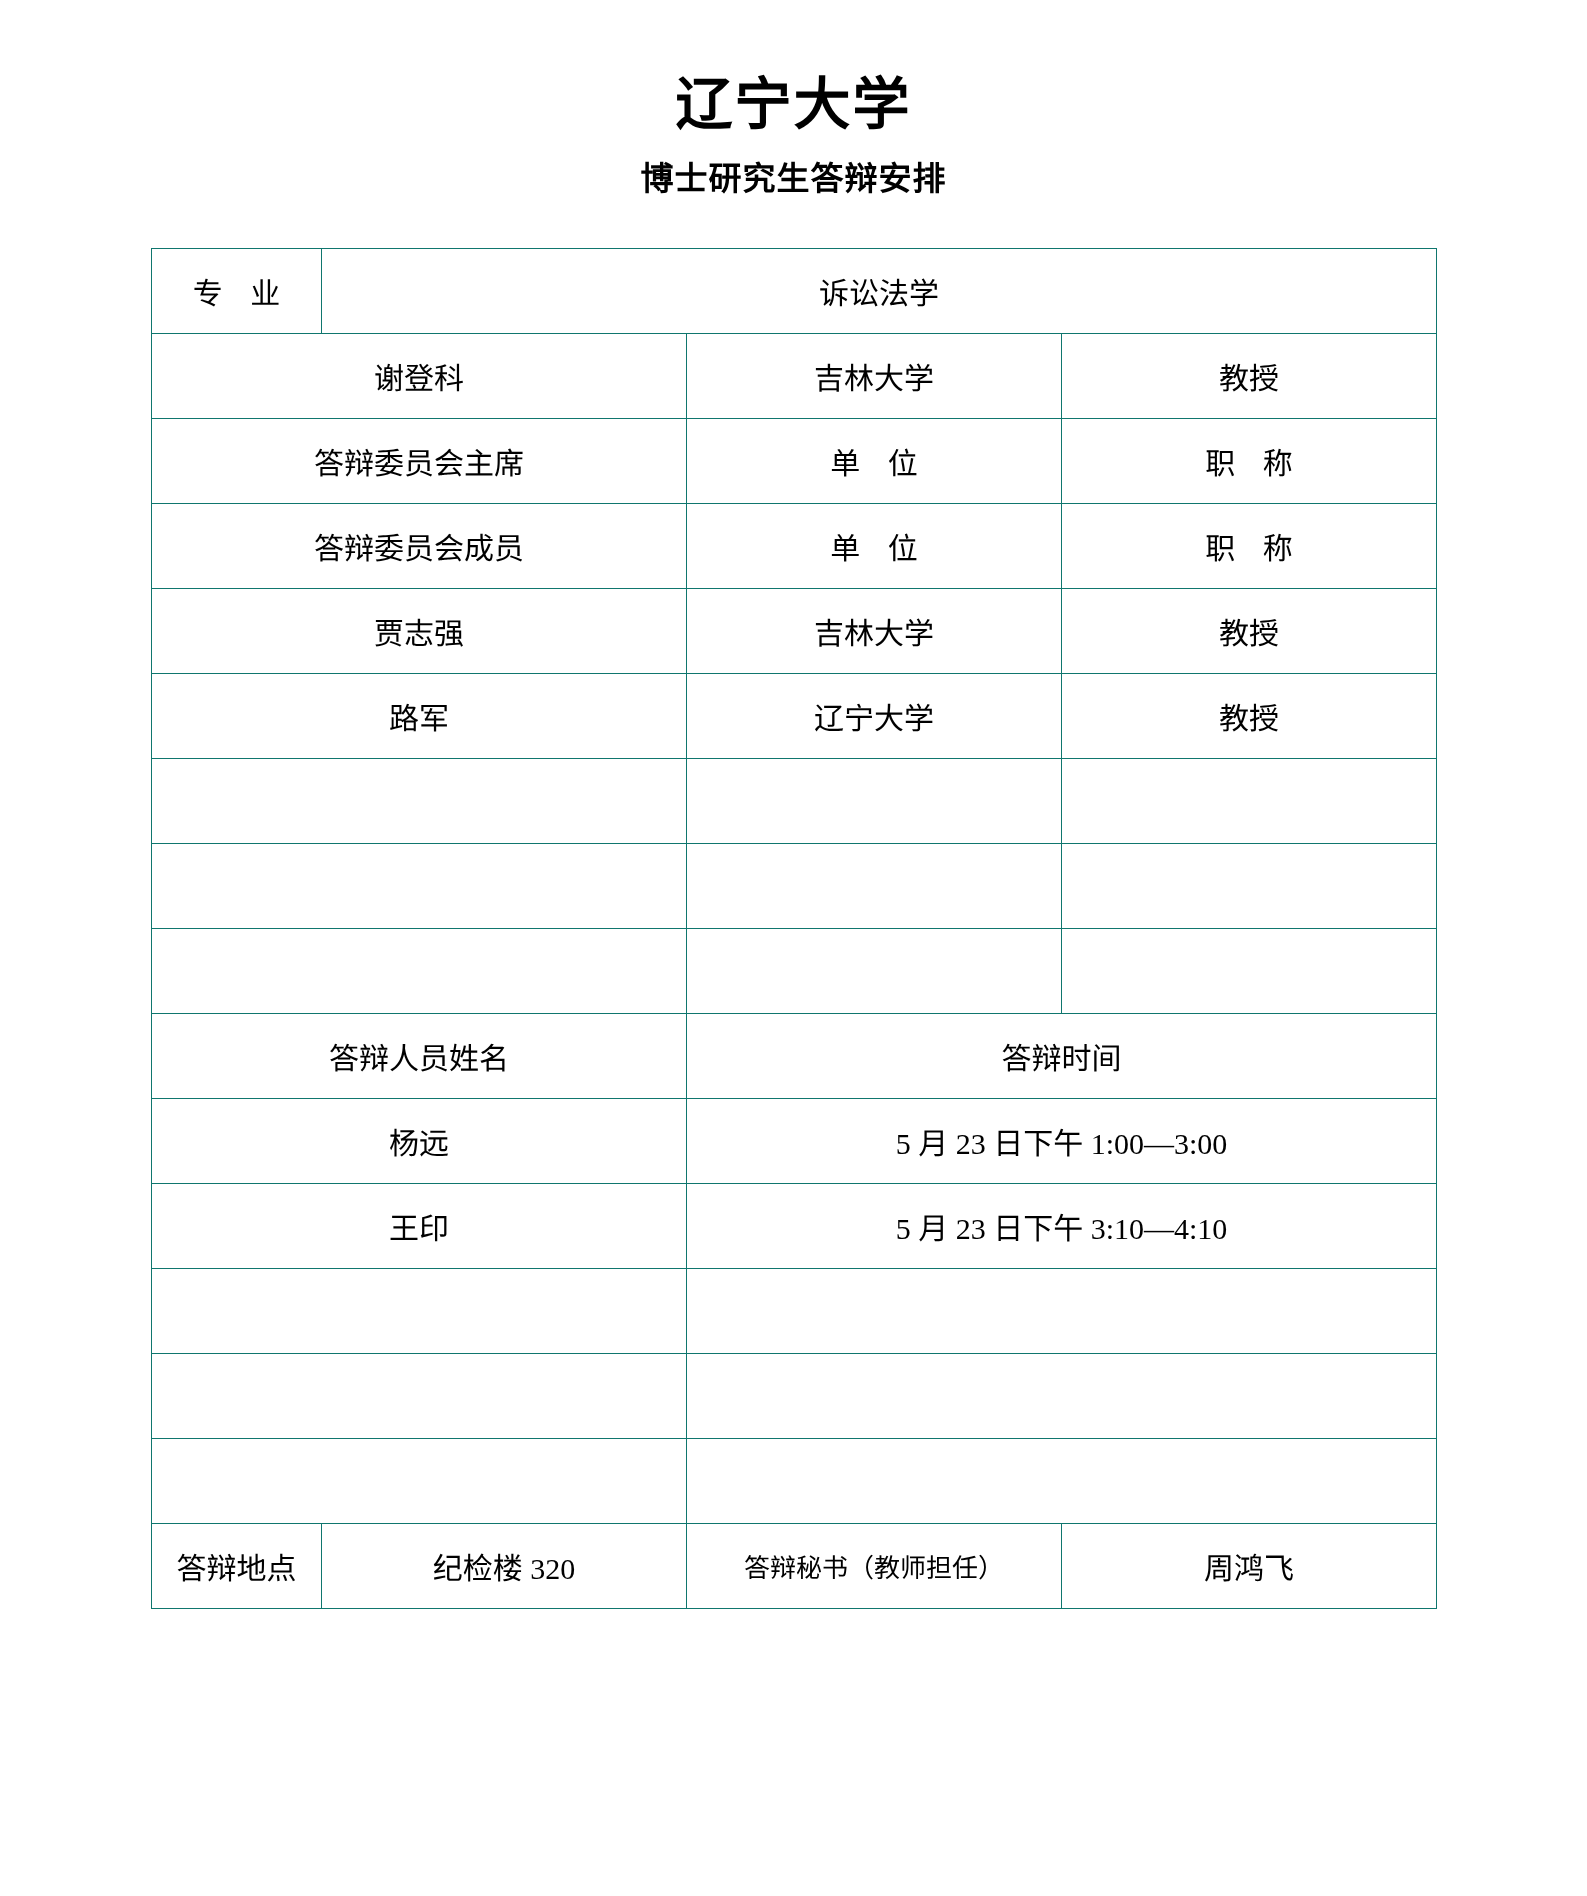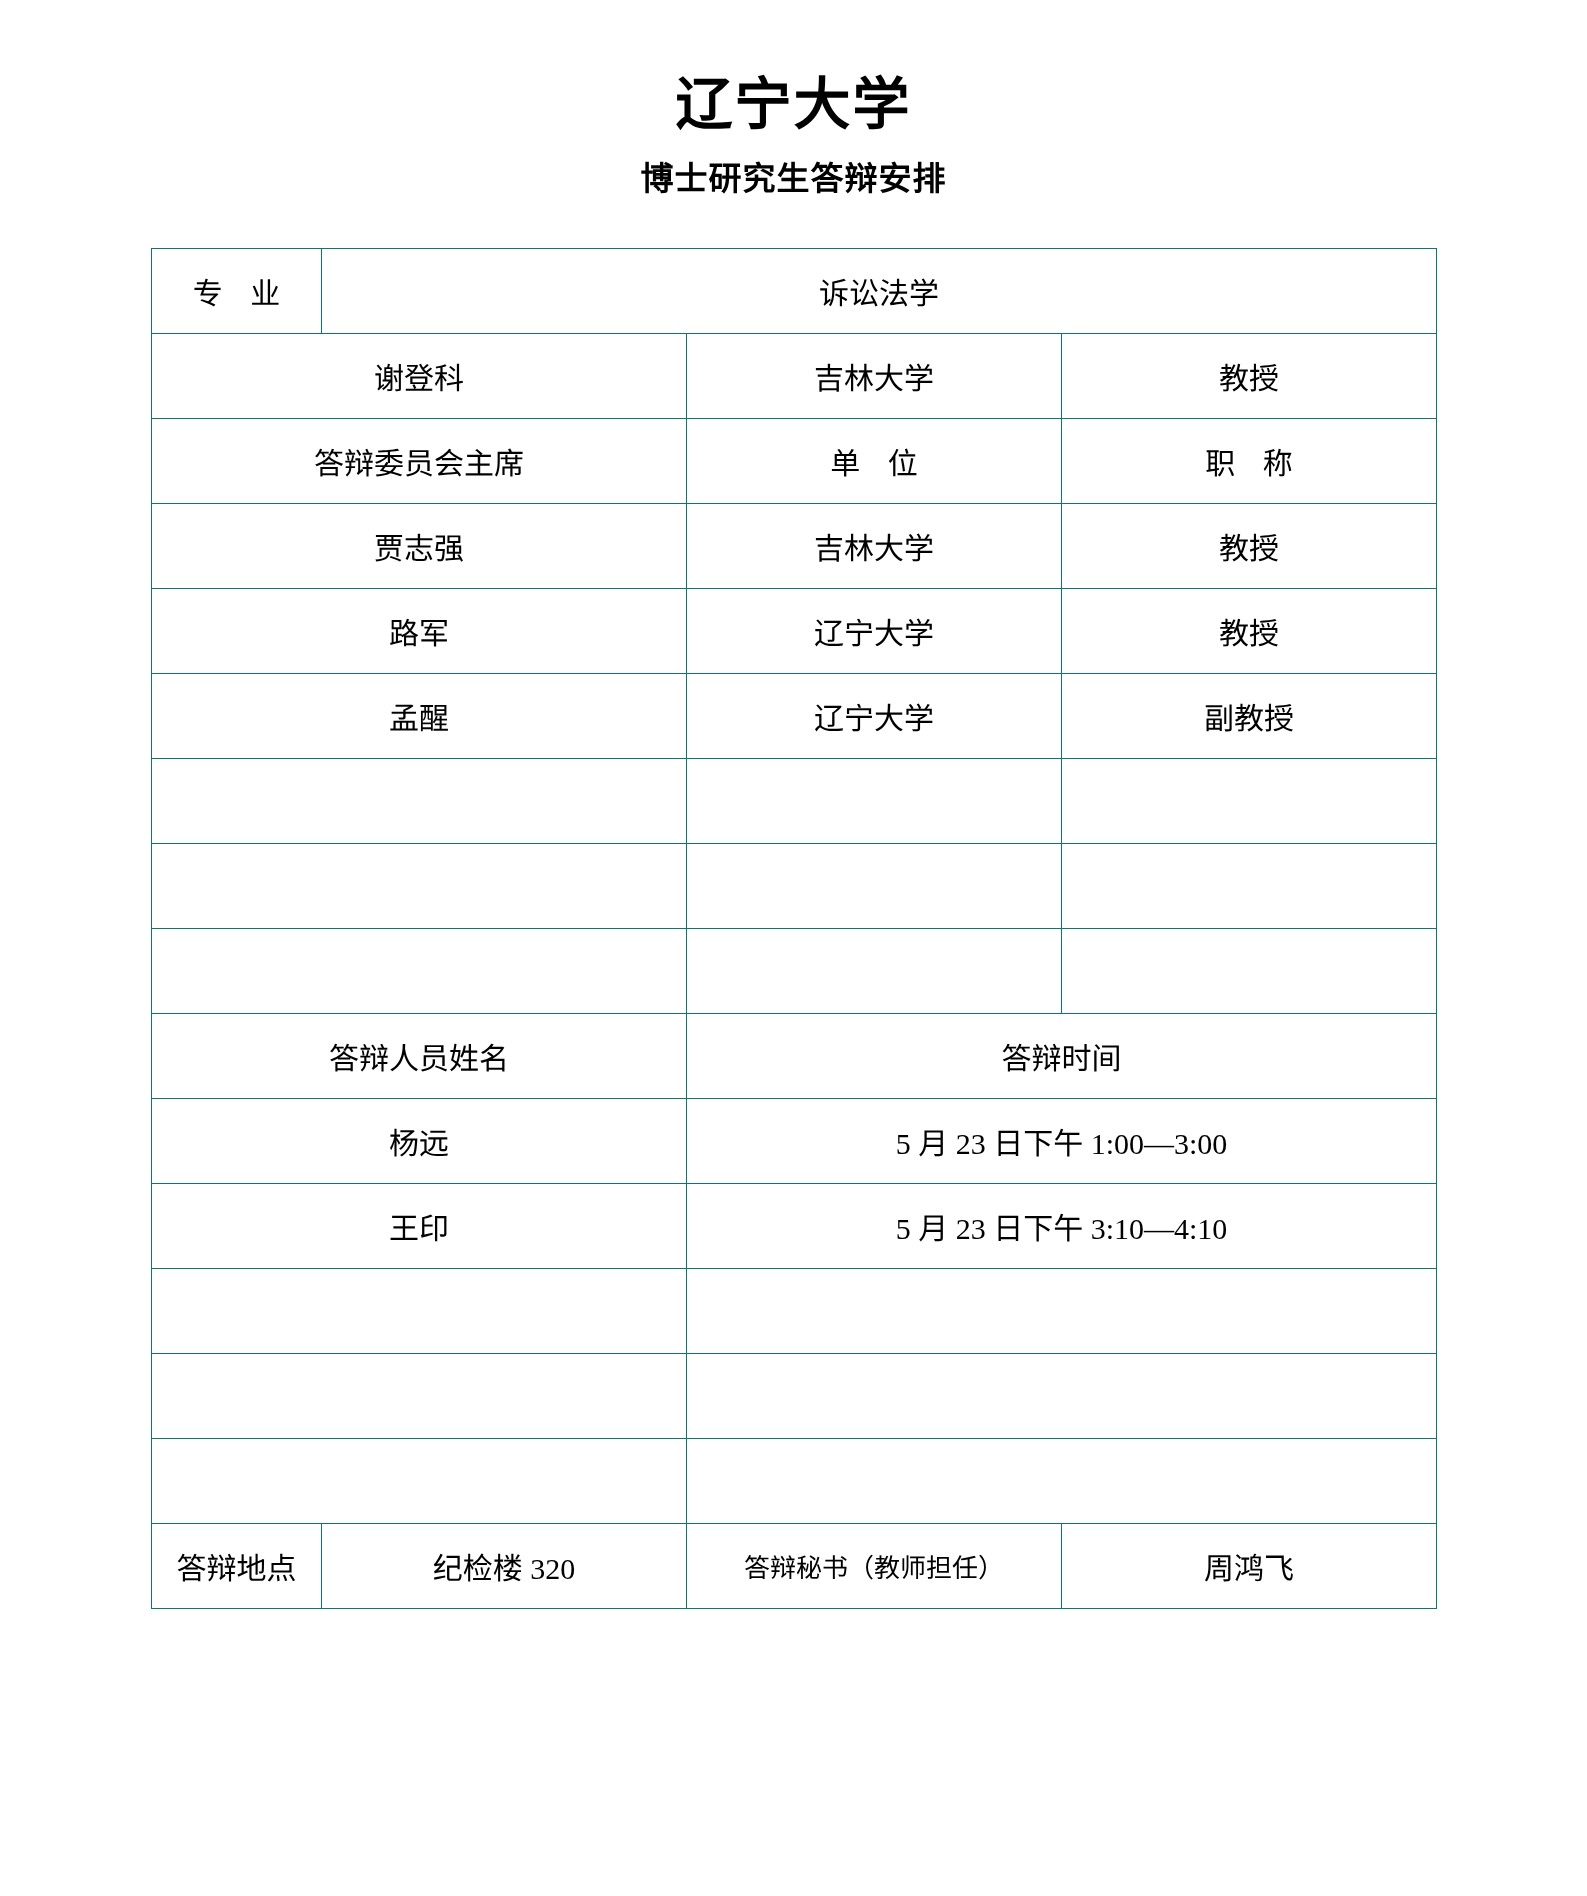--- a/index.html
+++ b/index.html
@@ -101,35 +101,35 @@
           <td>吉林大学</td>
           <td>教授</td>
         </tr>
 
         <tr>
           <td colspan="2">答辩委员会主席</td>
           <td class="label-sparse">单 位</td>
           <td class="label-sparse">职 称</td>
         </tr>
 
+        <tr>
+          <td colspan="2">答辩委员会成员</td>
+          <td class="label-sparse">单 位</td>
+          <td class="label-sparse">职 称</td>
+        </tr>
 
         <tr>
           <td colspan="2">贾志强</td>
           <td>吉林大学</td>
           <td>教授</td>
         </tr>
         <tr>
           <td colspan="2">路军</td>
           <td>辽宁大学</td>
           <td>教授</td>
-        </tr>
-        <tr>
-          <td colspan="2">孟醒</td>
-          <td>辽宁大学</td>
-          <td>副教授</td>
         </tr>
         <tr>
           <td class="empty" colspan="2"></td>
           <td class="empty"></td>
           <td class="empty"></td>
         </tr>
         <tr>
           <td class="empty" colspan="2"></td>
           <td class="empty"></td>
           <td class="empty"></td>

